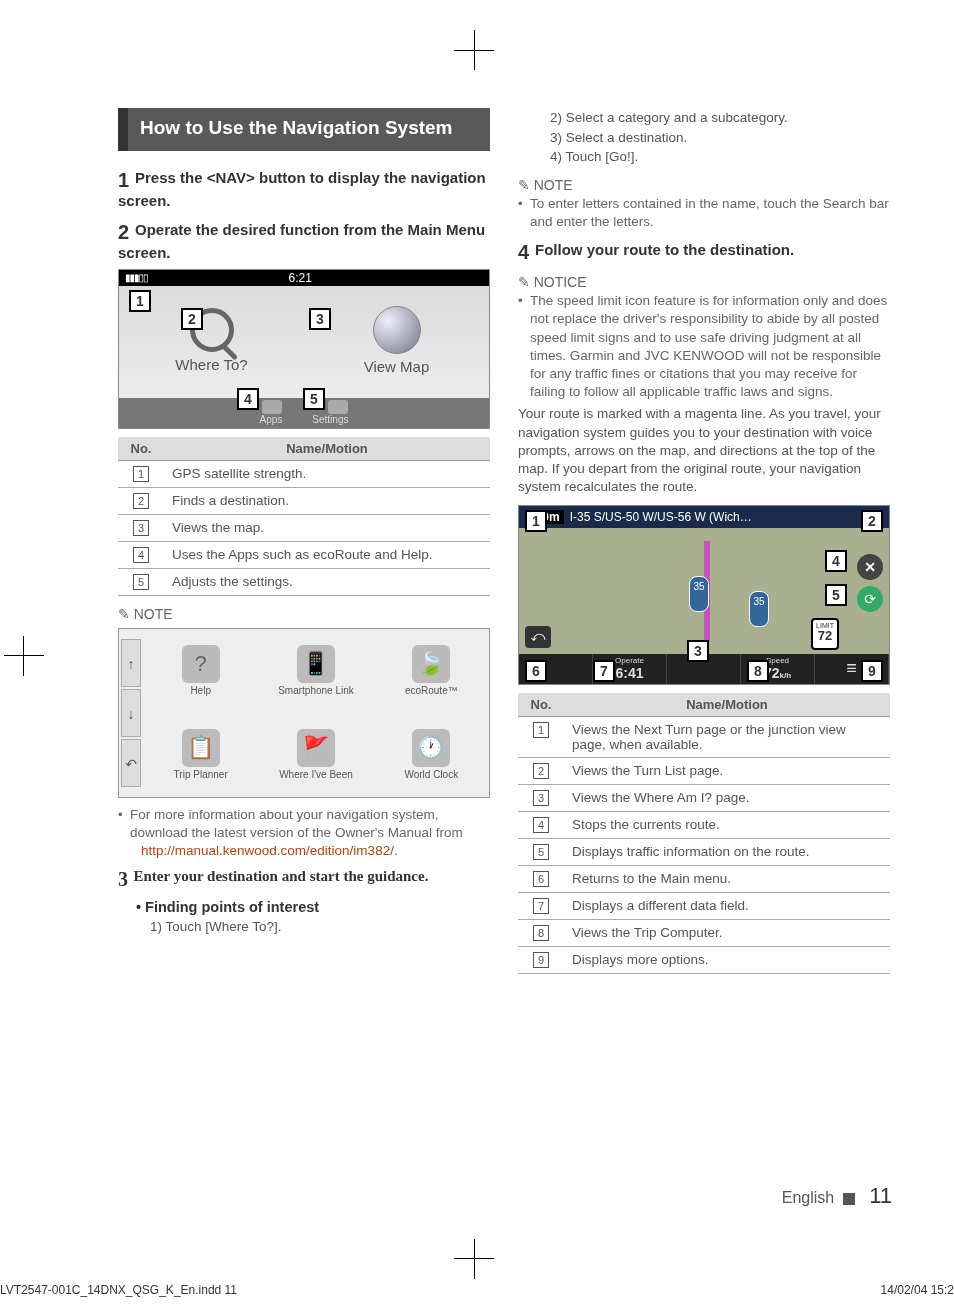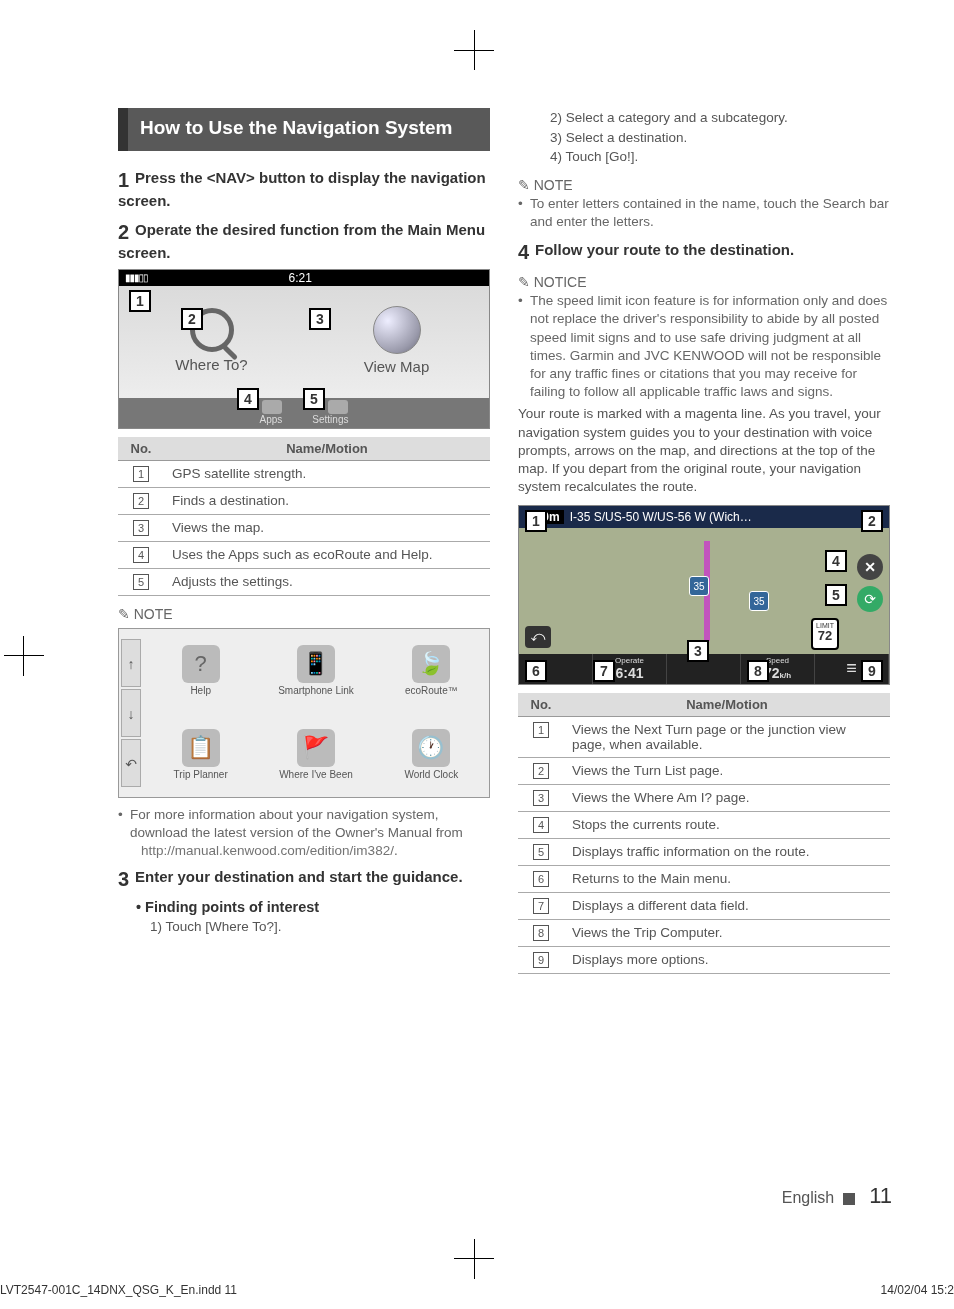--- a/index.html
+++ b/index.html
@@ -112,39 +112,39 @@
   .rs-top { position:absolute; top:0; left:0; right:0; height:22px; background:#1a2a4a; color:#fff; font-size:12px; display:flex; align-items:center; padding:0 6px; }
   .rs-top .dist { background:#000; padding:0 4px; font-weight:700; }
   .rs-top .road { margin-left:6px; flex:1; white-space:nowrap; overflow:hidden; }
   .rs-bot { position:absolute; bottom:0; left:0; right:0; height:30px; background:#222; display:flex; align-items:center; color:#ddd; font-size:11px; }
   .rs-bot > div { flex:1; text-align:center; border-right:1px solid #444; height:100%; display:flex; flex-direction:column; justify-content:center; }
   .rs-bot .big { font-weight:700; font-size:14px; }
   .rs-limit { position:absolute; right:50px; bottom:34px; width:28px; height:32px; background:#fff; border:2px solid #000; border-radius:4px; font-size:8px; text-align:center; line-height:1.1; padding-top:2px; }
   .rs-stop { position:absolute; right:6px; top:48px; width:26px; height:26px; border-radius:50%; background:#444; color:#fff; text-align:center; line-height:26px; font-weight:700; }
   .rs-traf { position:absolute; right:6px; top:80px; width:26px; height:26px; border-radius:50%; background:#3a6; color:#fff; text-align:center; line-height:26px; }
   .rs-back { position:absolute; left:6px; bottom:36px; width:26px; height:22px; background:#333; border-radius:4px; color:#fff; text-align:center; line-height:20px; }
-  .rs-sign { position:absolute; width:20px; height:20px; background:#369; border:1px solid #fff; transform:rotate(0deg); color:#fff; font-size:10px; text-align:center; line-height:20px; border-radius:3px; }
+  .rs-sign { position:absolute; width:20px; height:36px; background:#369; border:1px solid #fff; transform:rotate(0deg); color:#fff; font-size:10px; text-align:center; line-height:20px; border-radius:8px; }
   .route-line { position:absolute; border-left:6px solid rgba(200,60,200,0.8); height:100px; left:50%; top:35px; }
   .footer {
     position:absolute; right:62px; bottom:100px; font-size:16px; color:#555;
   }
   .footer .pg { font-size:22px; color:#333; margin-left:6px; }
   .footer .sq { display:inline-block; width:12px; height:12px; background:#555; vertical-align:middle; margin:0 4px; }
   .printmark-l { position:absolute; left:0; bottom:12px; font-size:12px; color:#333; font-family:Arial; }
   .printmark-r { position:absolute; right:0; bottom:12px; font-size:12px; color:#333; font-family:Arial; }
   .crop { position:absolute; background:#000; }
   .crop.tv { left:474px; top:30px; width:1px; height:40px; }
   .crop.th { left:454px; top:50px; width:40px; height:1px; }
   .crop.bv { left:474px; bottom:30px; width:1px; height:40px; }
   .crop.bh { left:454px; bottom:50px; width:40px; height:1px; }
   .regc { position:absolute; width:40px; height:40px; }
   .regc::before { content:""; position:absolute; left:19px; top:0; width:1px; height:40px; background:#000; }
   .regc::after { content:""; position:absolute; top:19px; left:0; height:1px; width:40px; background:#000; }
   .regc.lm { left:4px; top:636px; }
-  a.link { color:#737373; text-decoration:none;padding-left:11px; }
+  a.link { color:#c2410c; text-decoration:none;padding-left:11px; }
   .para { color:#555; font-size:13.5px; line-height:1.35; margin-bottom:8px; }
 </style>
 </head>
 <body>
 
 <div class="crop tv"></div>
 <div class="crop th"></div>
 <div class="crop bv"></div>
 <div class="crop bh"></div>
 <div class="regc lm"></div>
@@ -263,21 +263,21 @@
           </div>
       </div>
     </div>
 
     <ul class="bul">
       <li>
         <span>For more information about your navigation system, download the latest version of the Owner's Manual from </span><a class="link">http://manual.kenwood.com/edition/im382/</a><span>.</span>
       </li>
     </ul>
 
-    <div class="step" style="margin-top:8px;">
+    <div class="step" style="margin-top:8px;font-family:Liberation Serif, serif;">
       <span class="num">3</span>
       <span class="txt">Enter your destination and start the guidance.</span>
     </div>
 
     <div class="sub">
       <div class="sub-head">Finding points of interest</div>
       <ol class="numlist">
         <li>1)  Touch [Where To?].</li>
       </ol>
     </div>

